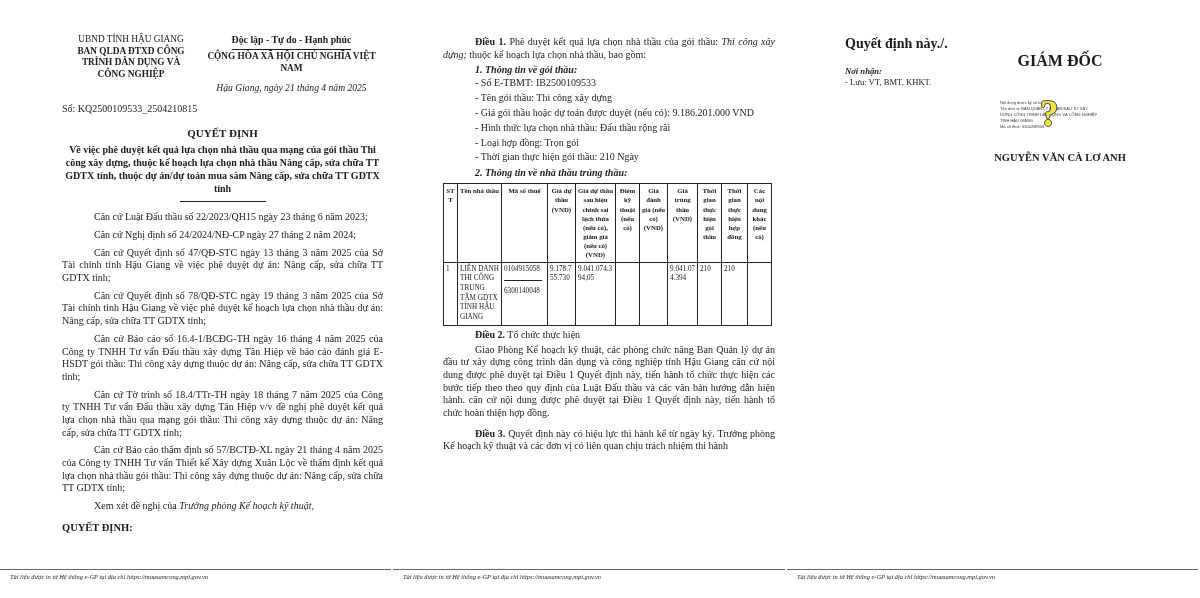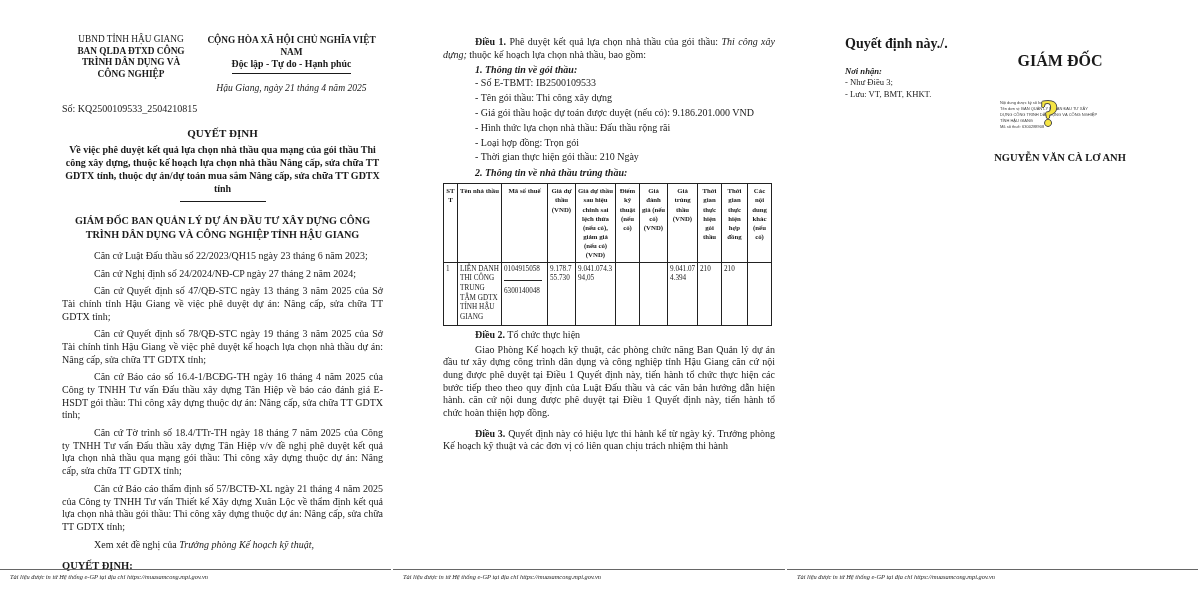--- a/index.html
+++ b/index.html
@@ -63,33 +63,32 @@
 
   <div class="page" id="page1">
     <div class="hdr">
       <div class="hdr-left">
         <div>UBND TỈNH HẬU GIANG</div>
         <div class="b">BAN QLDA ĐTXD CÔNG</div>
         <div class="b">TRÌNH DÂN DỤNG VÀ</div>
         <div class="b">CÔNG NGHIỆP</div>
       </div>
       <div class="hdr-right">
+        <div><span class="motto">Độc lập - Tự do - Hạnh phúc</span></div>
         <div style="font-weight:bold;">CỘNG HÒA XÃ HỘI CHỦ NGHĨA VIỆT NAM</div>
-        <div><span class="motto">Độc lập - Tự do - Hạnh phúc</span></div>
         <div class="place-date">Hậu Giang, ngày 21 tháng 4 năm 2025</div>
       </div>
     </div>
 
     <div class="doc-no">Số: KQ2500109533_2504210815</div>
 
     <div class="dec-head">QUYẾT ĐỊNH</div>
     <div class="dec-title">Về việc phê duyệt kết quả lựa chọn nhà thầu qua mạng của gói thầu Thi công xây dựng, thuộc kế hoạch lựa chọn nhà thầu Nâng cấp, sửa chữa TT GDTX tỉnh, thuộc dự án/dự toán mua sắm Nâng cấp, sửa chữa TT GDTX tỉnh</div>
     <div class="title-rule"></div>
 
-    <div class="authority">GIÁM ĐỐC BAN QUẢN LÝ DỰ ÁN ĐẦU TƯ XÂY DỰNG CÔNG TRÌNH DÂN DỤNG VÀ CÔNG NGHIỆP TỈNH HẬU GIANG</div>
 
     <p class="para" style="margin-top:9px;font-family:Liberation Serif, serif;">Căn cứ Luật Đấu thầu số 22/2023/QH15 ngày 23 tháng 6 năm 2023;</p>
     <p class="para">Căn cứ Nghị định số 24/2024/NĐ-CP ngày 27 tháng 2 năm 2024;</p>
     <p class="para">Căn cứ Quyết định số 47/QĐ-STC ngày 13 tháng 3 năm 2025 của Sở Tài chính tỉnh Hậu Giang về việc phê duyệt dự án: Nâng cấp, sửa chữa TT GDTX tỉnh;</p>
     <p class="para">Căn cứ Quyết định số 78/QĐ-STC ngày 19 tháng 3 năm 2025 của Sở Tài chính tỉnh Hậu Giang về việc phê duyệt kế hoạch lựa chọn nhà thầu dự án: Nâng cấp, sửa chữa TT GDTX tỉnh;</p>
     <p class="para">Căn cứ Báo cáo số 16.4-1/BCĐG-TH ngày 16 tháng 4 năm 2025 của Công ty TNHH Tư vấn Đấu thầu xây dựng Tân Hiệp về báo cáo đánh giá E-HSDT gói thầu: Thi công xây dựng thuộc dự án: Nâng cấp, sửa chữa TT GDTX tỉnh;</p>
     <p class="para">Căn cứ Tờ trình số 18.4/TTr-TH ngày 18 tháng 7 năm 2025 của Công ty TNHH Tư vấn Đấu thầu xây dựng Tân Hiệp v/v đề nghị phê duyệt kết quả lựa chọn nhà thầu qua mạng gói thầu: Thi công xây dựng thuộc dự án: Nâng cấp, sửa chữa TT GDTX tỉnh;</p>
     <p class="para">Căn cứ Báo cáo thẩm định số 57/BCTĐ-XL ngày 21 tháng 4 năm 2025 của Công ty TNHH Tư vấn Thiết kế Xây dựng Xuân Lộc về thẩm định kết quả lựa chọn nhà thầu gói thầu: Thi công xây dựng thuộc dự án: Nâng cấp, sửa chữa TT GDTX tỉnh;</p>
 
     <p class="para"><span>Xem xét đề nghị của </span><i>Trưởng phòng Kế hoạch kỹ thuật,</i></p>
@@ -163,21 +162,20 @@
     <p class="para" style="margin-top:2px;">Giao Phòng Kế hoạch kỹ thuật, các phòng chức năng Ban Quản lý dự án đầu tư xây dựng công trình dân dụng và công nghiệp tỉnh Hậu Giang căn cứ nội dung được phê duyệt tại Điều 1 Quyết định này, tiến hành tổ chức thực hiện các bước tiếp theo theo quy định của Luật Đấu thầu và các văn bản hướng dẫn hiện hành. căn cứ nội dung được phê duyệt tại Điều 1 Quyết định này, tiến hành tổ chức hoàn thiện hợp đồng.</p>
     <p class="para" style="margin-top:8px;"><span class="art-label">Điều 3.</span><span> Quyết định này có hiệu lực thi hành kể từ ngày ký. Trưởng phòng Kế hoạch kỹ thuật và các đơn vị có liên quan chịu trách nhiệm thi hành</span></p>
 
     <div class="page-footer"><span>Tài liệu được in từ Hệ thống e-GP tại địa chỉ https://muasamcong.mpi.gov.vn</span></div>
   </div>
 
   <div class="page" id="page3">
     <div class="cont-line">Quyết định này./.</div>
 
     <div class="recip-head">Nơi nhận:</div>
-    <div class="recip">- Như Điều 3;</div>
     <div class="recip">- Lưu: VT, BMT, KHKT.</div>
 
     <div class="p3-right">
       <div class="signer-title">GIÁM ĐỐC</div>
       <div class="stamp">
         <div class="stamp-lines">
           <div>Nội dung được ký số bởi:</div>
           <div>Tên đơn vị: BAN QUẢN LÝ DỰ ÁN ĐẦU TƯ XÂY</div>
           <div>DỰNG CÔNG TRÌNH DÂN DỤNG VÀ CÔNG NGHIỆP</div>
           <div>TỈNH HẬU GIANG</div>

